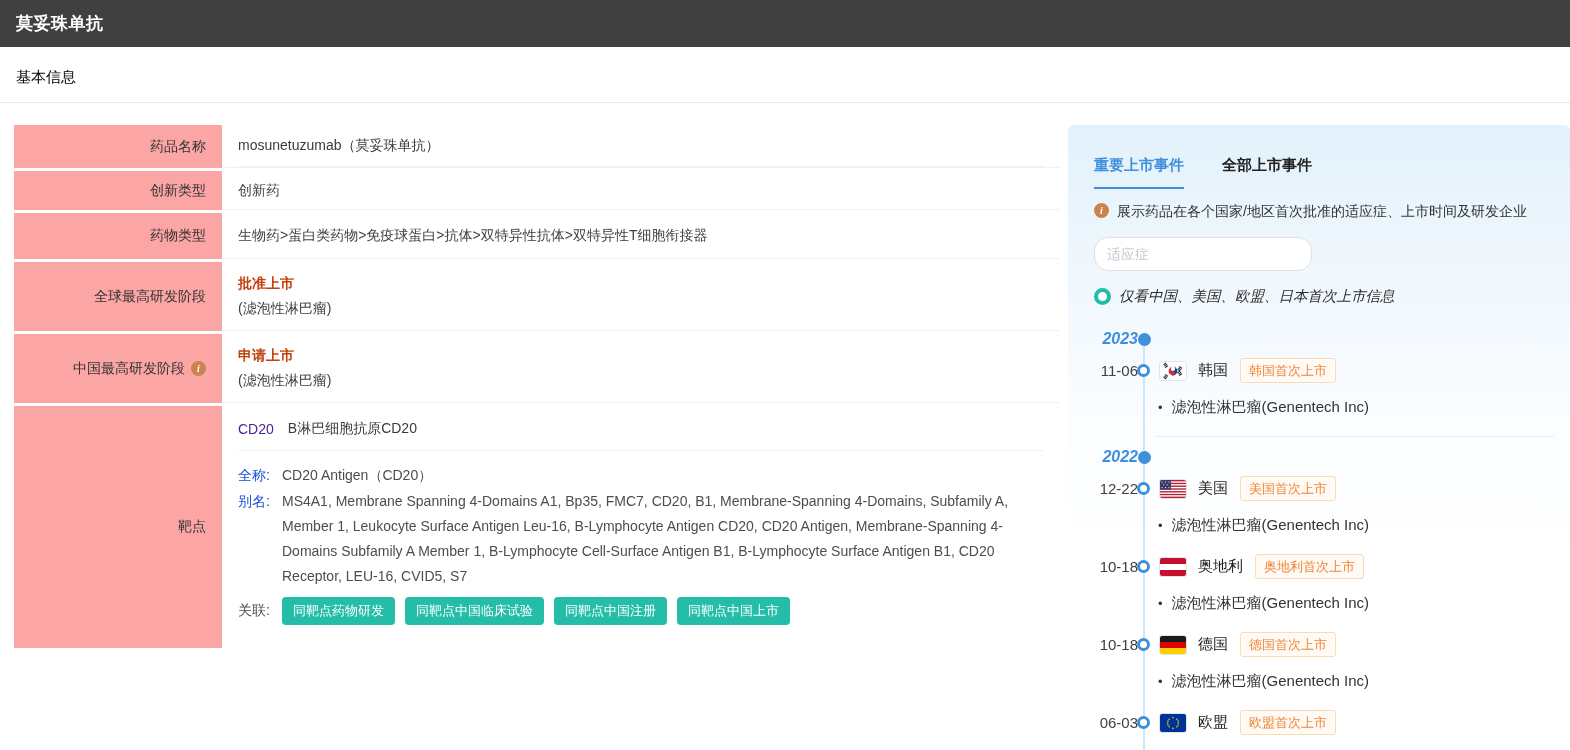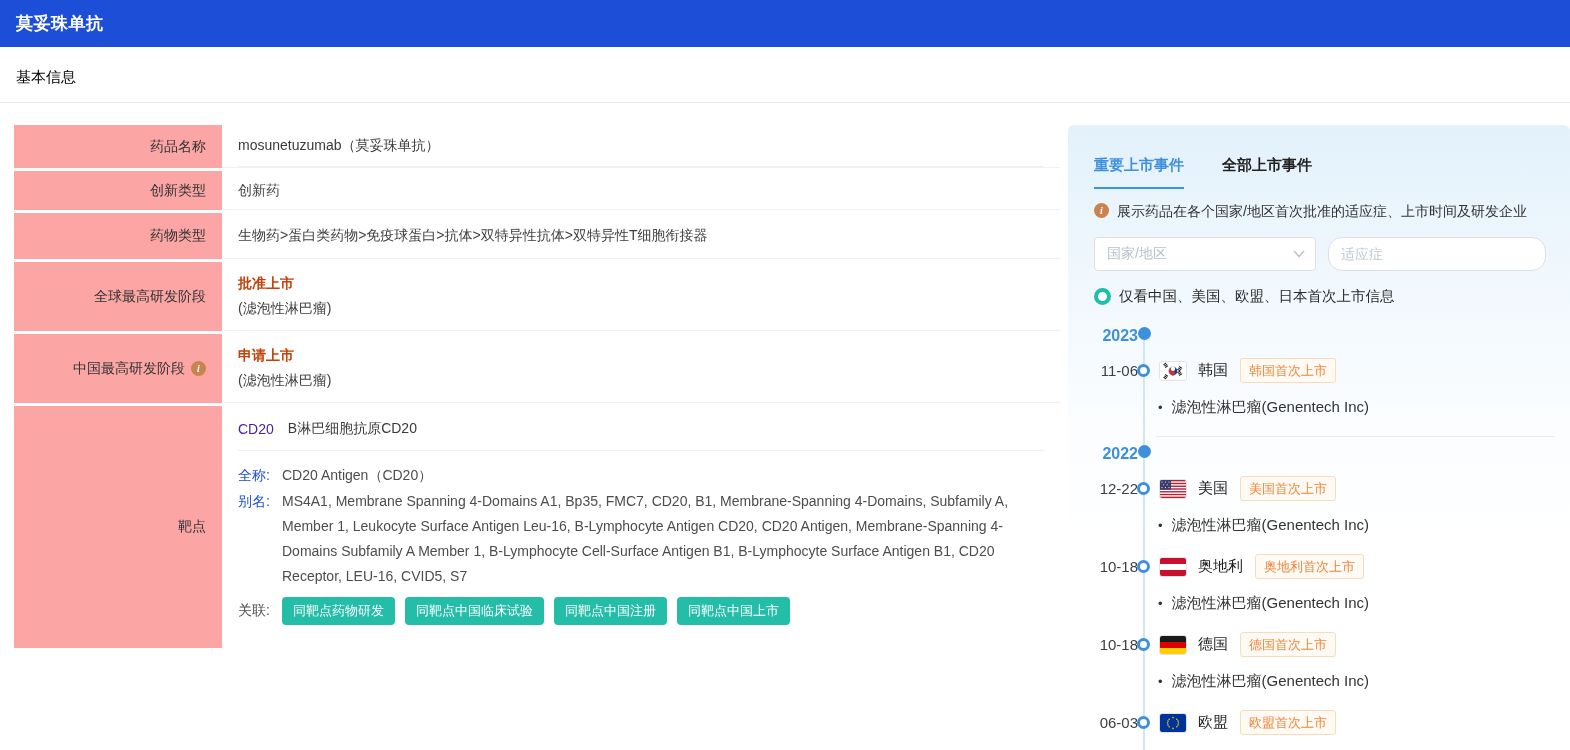--- a/index.html
+++ b/index.html
@@ -1,21 +1,21 @@
 <!DOCTYPE html>
 <html><head>
 <meta charset="utf-8">
 <style>
   * { margin:0; padding:0; box-sizing:border-box; }
   html,body { background:#fff; }
   body { font-family:"Liberation Sans","DejaVu Sans",sans-serif; color:#333; }
   .viewport { position:relative; width:1570px; height:750px; overflow:hidden; background:#fff; }
 
   
-  .appbar { height:47px; background:#1d4ed8; display:flex; align-items:center; padding-left:16px; }
+  .appbar { height:47px; background:#404040; display:flex; align-items:center; padding-left:16px; }
   .appbar .title { color:#fff; font-size:17px; font-weight:bold; letter-spacing:.5px; }
 
   
   .section-head { padding:21px 16px 15px 16px; border-bottom:1px solid #E9EBEB; }
   .section-head .t { font-size:15px; font-weight:normal; color:#000000; }
 
   
   .main { display:flex; align-items:flex-start; padding:22px 0 0 14px; }
 
   
@@ -67,26 +67,26 @@
   .filters { display:flex; gap:12px; margin-top:17px; }
   .select-box { width:222px; height:34px; background:#fff; border:1px solid #DCDFE6; border-radius:4px;
                 display:flex; align-items:center; justify-content:space-between; padding:0 10px 0 12px; cursor:pointer; }
   .select-box .ph { font-size:14px; color:#B8BFC9; }
   .text-input { width:218px; height:34px; background:#fff; border:1px solid #DCDFE6; border-radius:14px;
                 padding:0 12px; font-size:14px; color:#333; font-family:inherit; outline:none; }
   .text-input::placeholder { color:#C2C8D0; }
   .radio-row { display:flex; align-items:center; margin-top:16px; }
   .radio-circle { width:17px; height:17px; border-radius:50%; border:4px solid #1FBEA6; background:#fff;
                   margin-right:8px; flex:0 0 17px; cursor:pointer; }
-  .radio-label { font-size:14.5px; color:#2b2b2b; }
+  .radio-label { font-size:14.5px; color:#2b2b2b;font-style:italic; }
 
   
   .timeline { position:relative; margin-top:21px; }
   .timeline .rail { position:absolute; left:49px; top:10px; bottom:-20px; width:2px; background:#CFE6F7; }
-  .year-row { display:flex; align-items:flex-start; height:24px; position:relative; }
+  .year-row { display:flex; align-items:center; height:24px; position:relative;font-style:italic; }
   .year-text { width:44px; text-align:right; color:#3E90DC; font-weight:bold; font-size:16px; }
   .year-dot { width:13px; height:13px; border-radius:50%; background:#3E90DC; margin-left:0; position:relative; left:-1px; margin-left:0; }
   .year-dot { margin-left:-1px; transform:translateX(1px); }
   .year-row .year-dot { margin-left:0; }
   .year-row { gap:0; }
   .year-dot { margin-left:-1px; }
   .event-head { display:flex; align-items:center; margin-top:7px; position:relative; }
   .date { width:44px; text-align:right; font-size:15px; color:#404040; flex:0 0 44px; }
   .ring { width:13px; height:13px; border-radius:50%; border:3.5px solid #3E90DC; background:#fff; flex:0 0 13px; margin-left:-1px; }
   .flag { margin-left:9px; display:inline-flex; border:1px solid #E0E4E7; border-radius:3px; overflow:hidden; flex:0 0 auto; line-height:0; }
@@ -210,26 +210,20 @@
         <div class="tab active">重要上市事件</div>
         <div class="tab">全部上市事件</div>
       </div>
 
       <div class="hint-row">
         <span class="info-dot">i</span>
         <span class="hint-text">展示药品在各个国家/地区首次批准的适应症、上市时间及研发企业</span>
       </div>
 
       <div class="filters">
-        <div class="select-box">
-          <span class="ph">国家/地区</span>
-          <svg width="12" height="8" viewBox="0 0 12 8">
-            <polyline points="1,1 6,6.5 11,1" fill="none" stroke="#C0C4CC" stroke-width="1.6"></polyline>
-          </svg>
-        </div>
         <input class="text-input" type="text" placeholder="适应症" style="">
       </div>
 
       <div class="radio-row">
         <span class="radio-circle"></span>
         <span class="radio-label">仅看中国、美国、欧盟、日本首次上市信息</span>
       </div>
 
       <div class="timeline">
         <div class="rail"></div>

